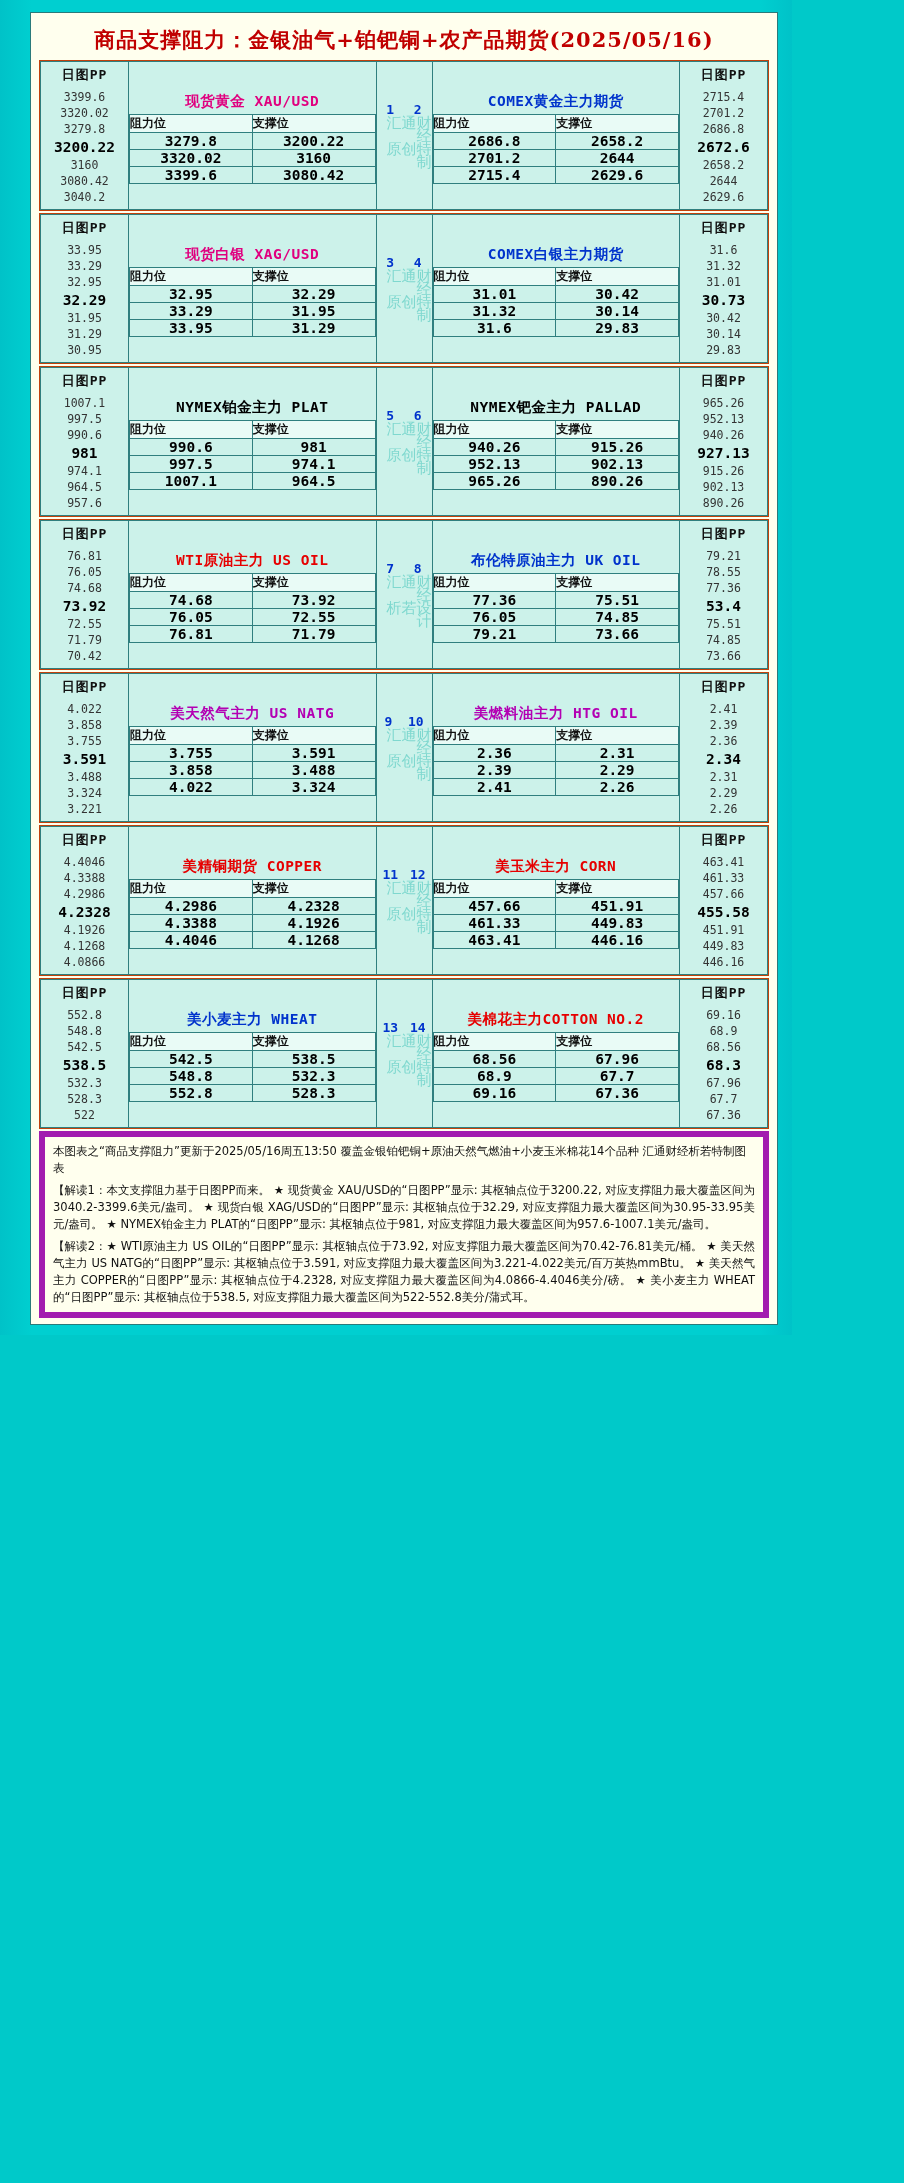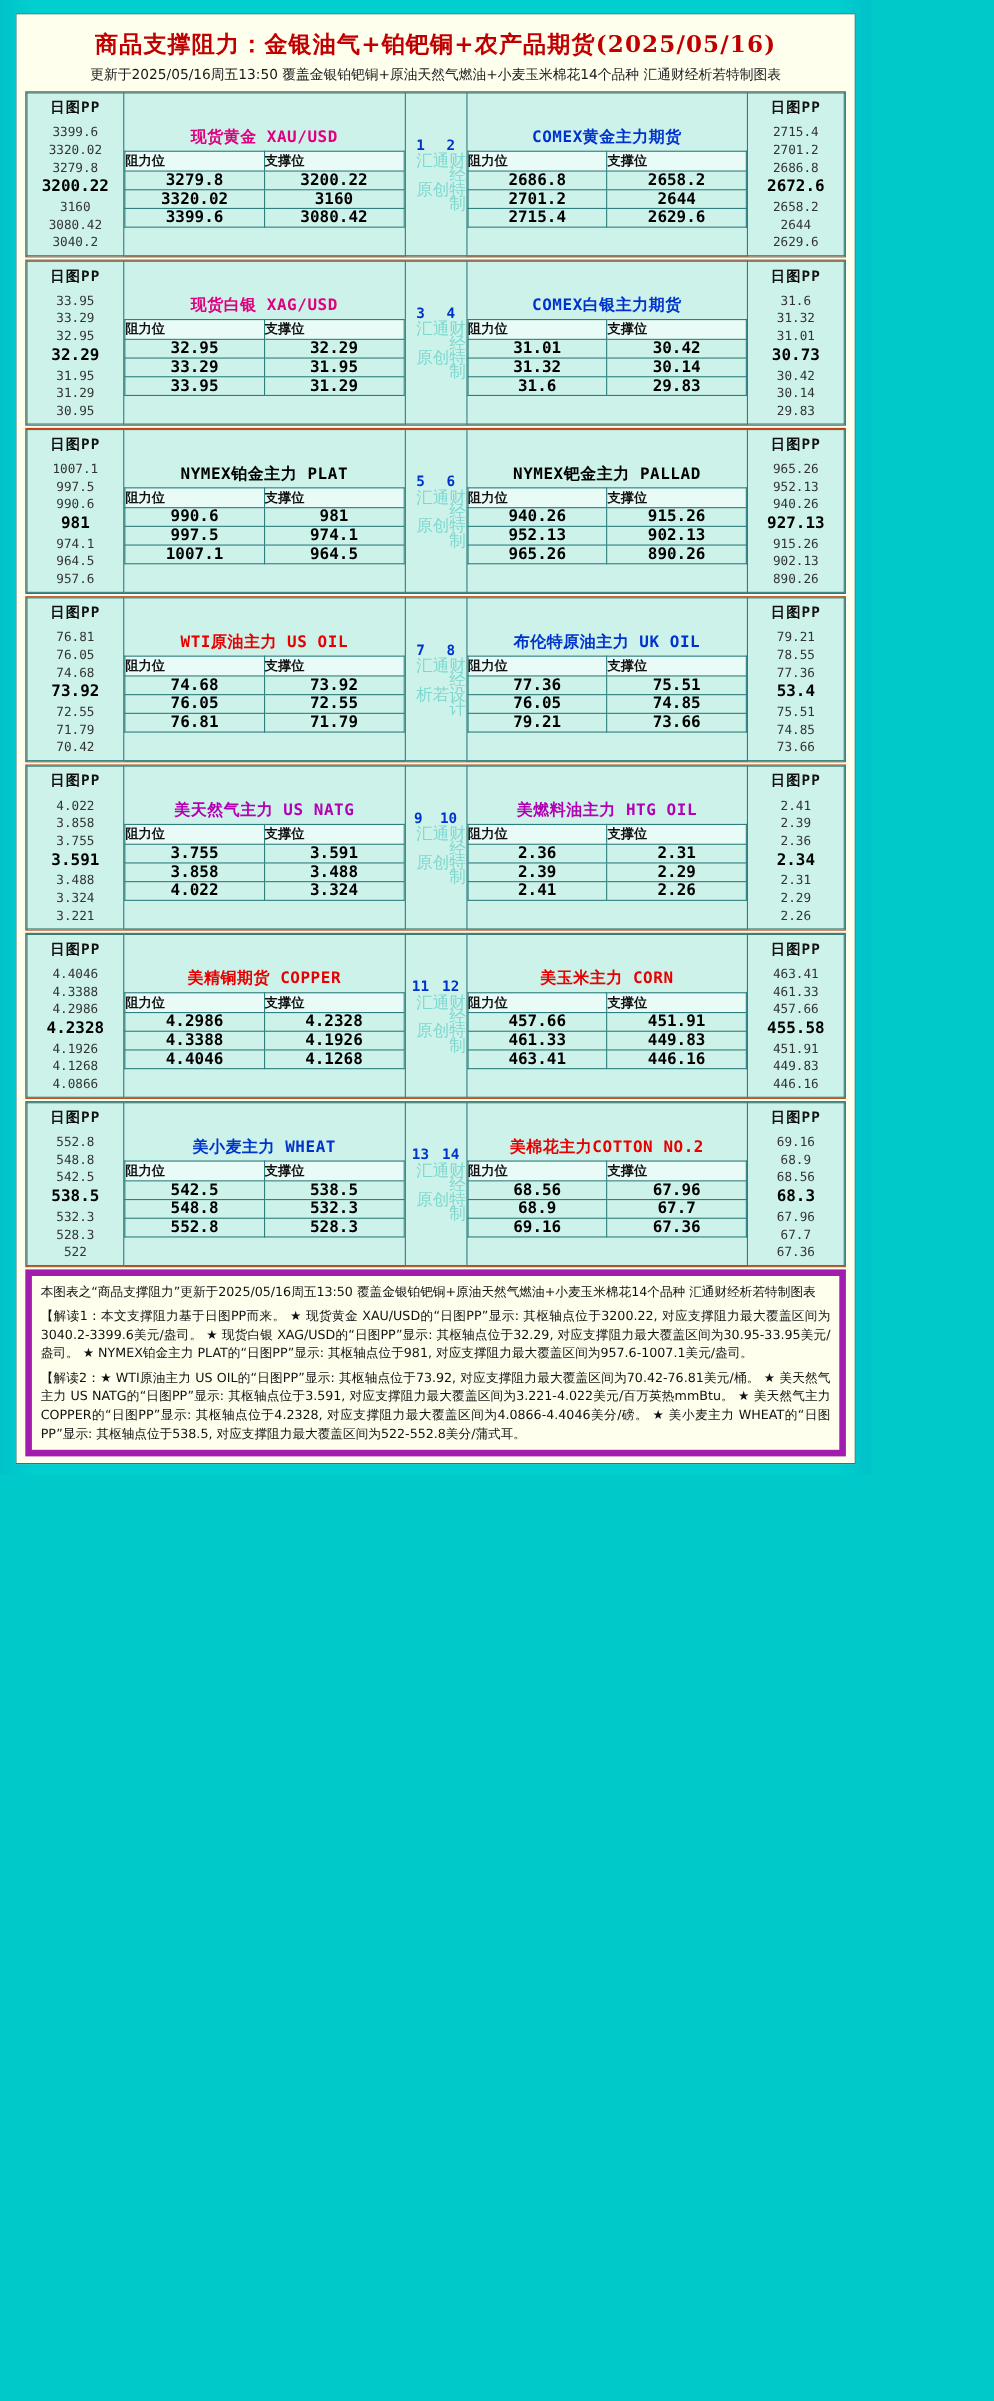--- a/index.html
+++ b/index.html
@@ -4,21 +4,21 @@
 <style>
   * { box-sizing: border-box; }
   html, body { margin:0; padding:0; }
   body {
     width: 904px;
     background: #00c9c9;
     font-family: "DejaVu Sans", "Liberation Sans", sans-serif;
   }
   .page {
     width: 792px;
-    padding: 12px 14px 10px 14px;
+    padding: 12px 14px 10px 30px;
     background: linear-gradient(to right,#00c2c8 0%, #00cfd0 4%, #00cfd0 96%, #00c2c8 100%);
   }
   .sheet {
     background: #ffffee;
     border: 1px solid #2a7a7a;
     padding: 6px 8px 6px 8px;
   }
   .title {
     text-align: center;
     color: #c00000;
@@ -90,21 +90,20 @@
   .sig { text-align:right; font-size:15px; color:#9aa3a3; font-style:italic; padding-top:2px;
          font-family:"DejaVu Serif","Liberation Serif",serif; letter-spacing:2px;}
 </style>
 </head>
 <body>
 
 <div class="page">
   <div class="sheet">
 
     <div class="title">商品支撑阻力：金银油气+铂钯铜+农产品期货(2025/05/16)</div>
-    <div class="subtitle">更新于2025/05/16周五13:50  覆盖金银铂钯铜+原油天然气燃油+小麦玉米棉花14个品种  汇通财经析若特制图表</div>
 
     <div id="blocks">
         <div class="block">
     <table class="grid">
       <tbody>
               <tr>
         <td class="pp-col">
       <div class="pp-head">日图PP</div>
       <div class="pp-list">
                     <div class="">3399.6</div>

